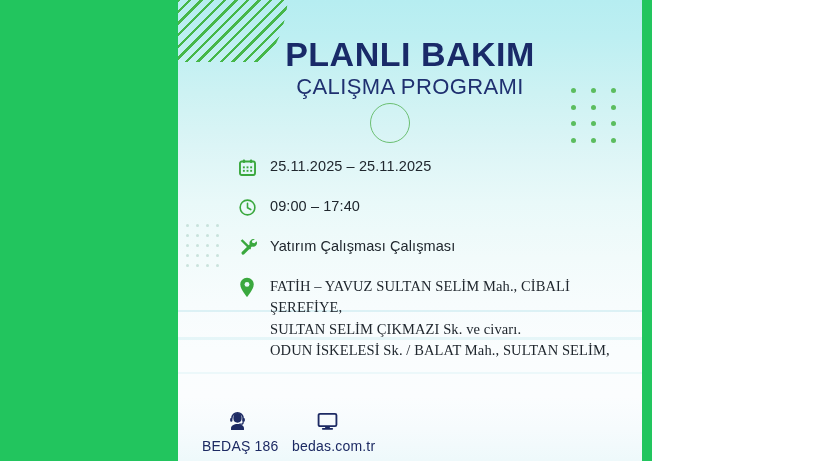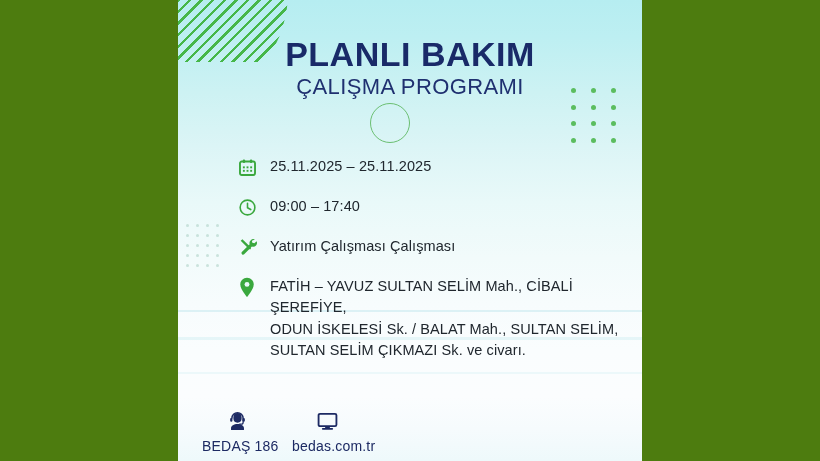--- a/index.html
+++ b/index.html
@@ -10,23 +10,23 @@
   body {
     width: 820px;
     height: 461px;
     overflow: hidden;
     font-family: "Liberation Sans", sans-serif;
   }
 
   
   #page {
     position: relative;
-    width: 820px;
+    width: 652px;
     height: 461px;
-    background: #4d7c0f;
+    background: #22c55e;
   }
 
   
   #card {
     position: absolute;
     left: 178px;
     top: 0;
     width: 464px;
     height: 461px;
     overflow: hidden;
@@ -164,21 +164,21 @@
     align-items: center;
     justify-content: flex-start;
   }
   .row-text {
     font-size: 14.5px;
     color: #20272e;
     line-height: 1.42;
     letter-spacing: .1px;
     padding-top: 2px;
   }
-  #row-address .row-text { line-height: 1.48; }
+  #row-address .row-text { line-height: 1.48; font-family: Liberation Serif, serif; }
 
   
   #footer-contacts {
     position: absolute;
     left: 24px;
     top: 408px;
     display: flex;
     gap: 20px;
     align-items: flex-start;
   }
@@ -326,22 +326,22 @@
 
       <div class="row" id="row-address">
         <div class="row-icon">
           <svg width="18" height="21" viewBox="0 0 24 30" aria-hidden="true">
             <path d="M12 1.2 C6.6 1.2 2.4 5.4 2.4 10.7 C2.4 17.4 12 28.6 12 28.6 C12 28.6 21.6 17.4 21.6 10.7 C21.6 5.4 17.4 1.2 12 1.2 Z" fill="#3aa83e"></path>
             <circle cx="12" cy="10.6" r="3.5" fill="#e9f9f9"></circle>
           </svg>
         </div>
         <div class="row-text">
           <div>FATİH – YAVUZ SULTAN SELİM Mah., CİBALİ ŞEREFİYE,</div>
+          <div>SULTAN SELİM ÇIKMAZI Sk. ve civarı.</div>
           <div>ODUN İSKELESİ Sk. / BALAT Mah., SULTAN SELİM,</div>
-          <div>SULTAN SELİM ÇIKMAZI Sk. ve civarı.</div>
         </div>
       </div>
 
     </div>
 
     <div id="footer-contacts">
 
       <div class="contact">
         <div class="ic">
           <svg width="21" height="21" viewBox="0 0 24 24" aria-hidden="true">

